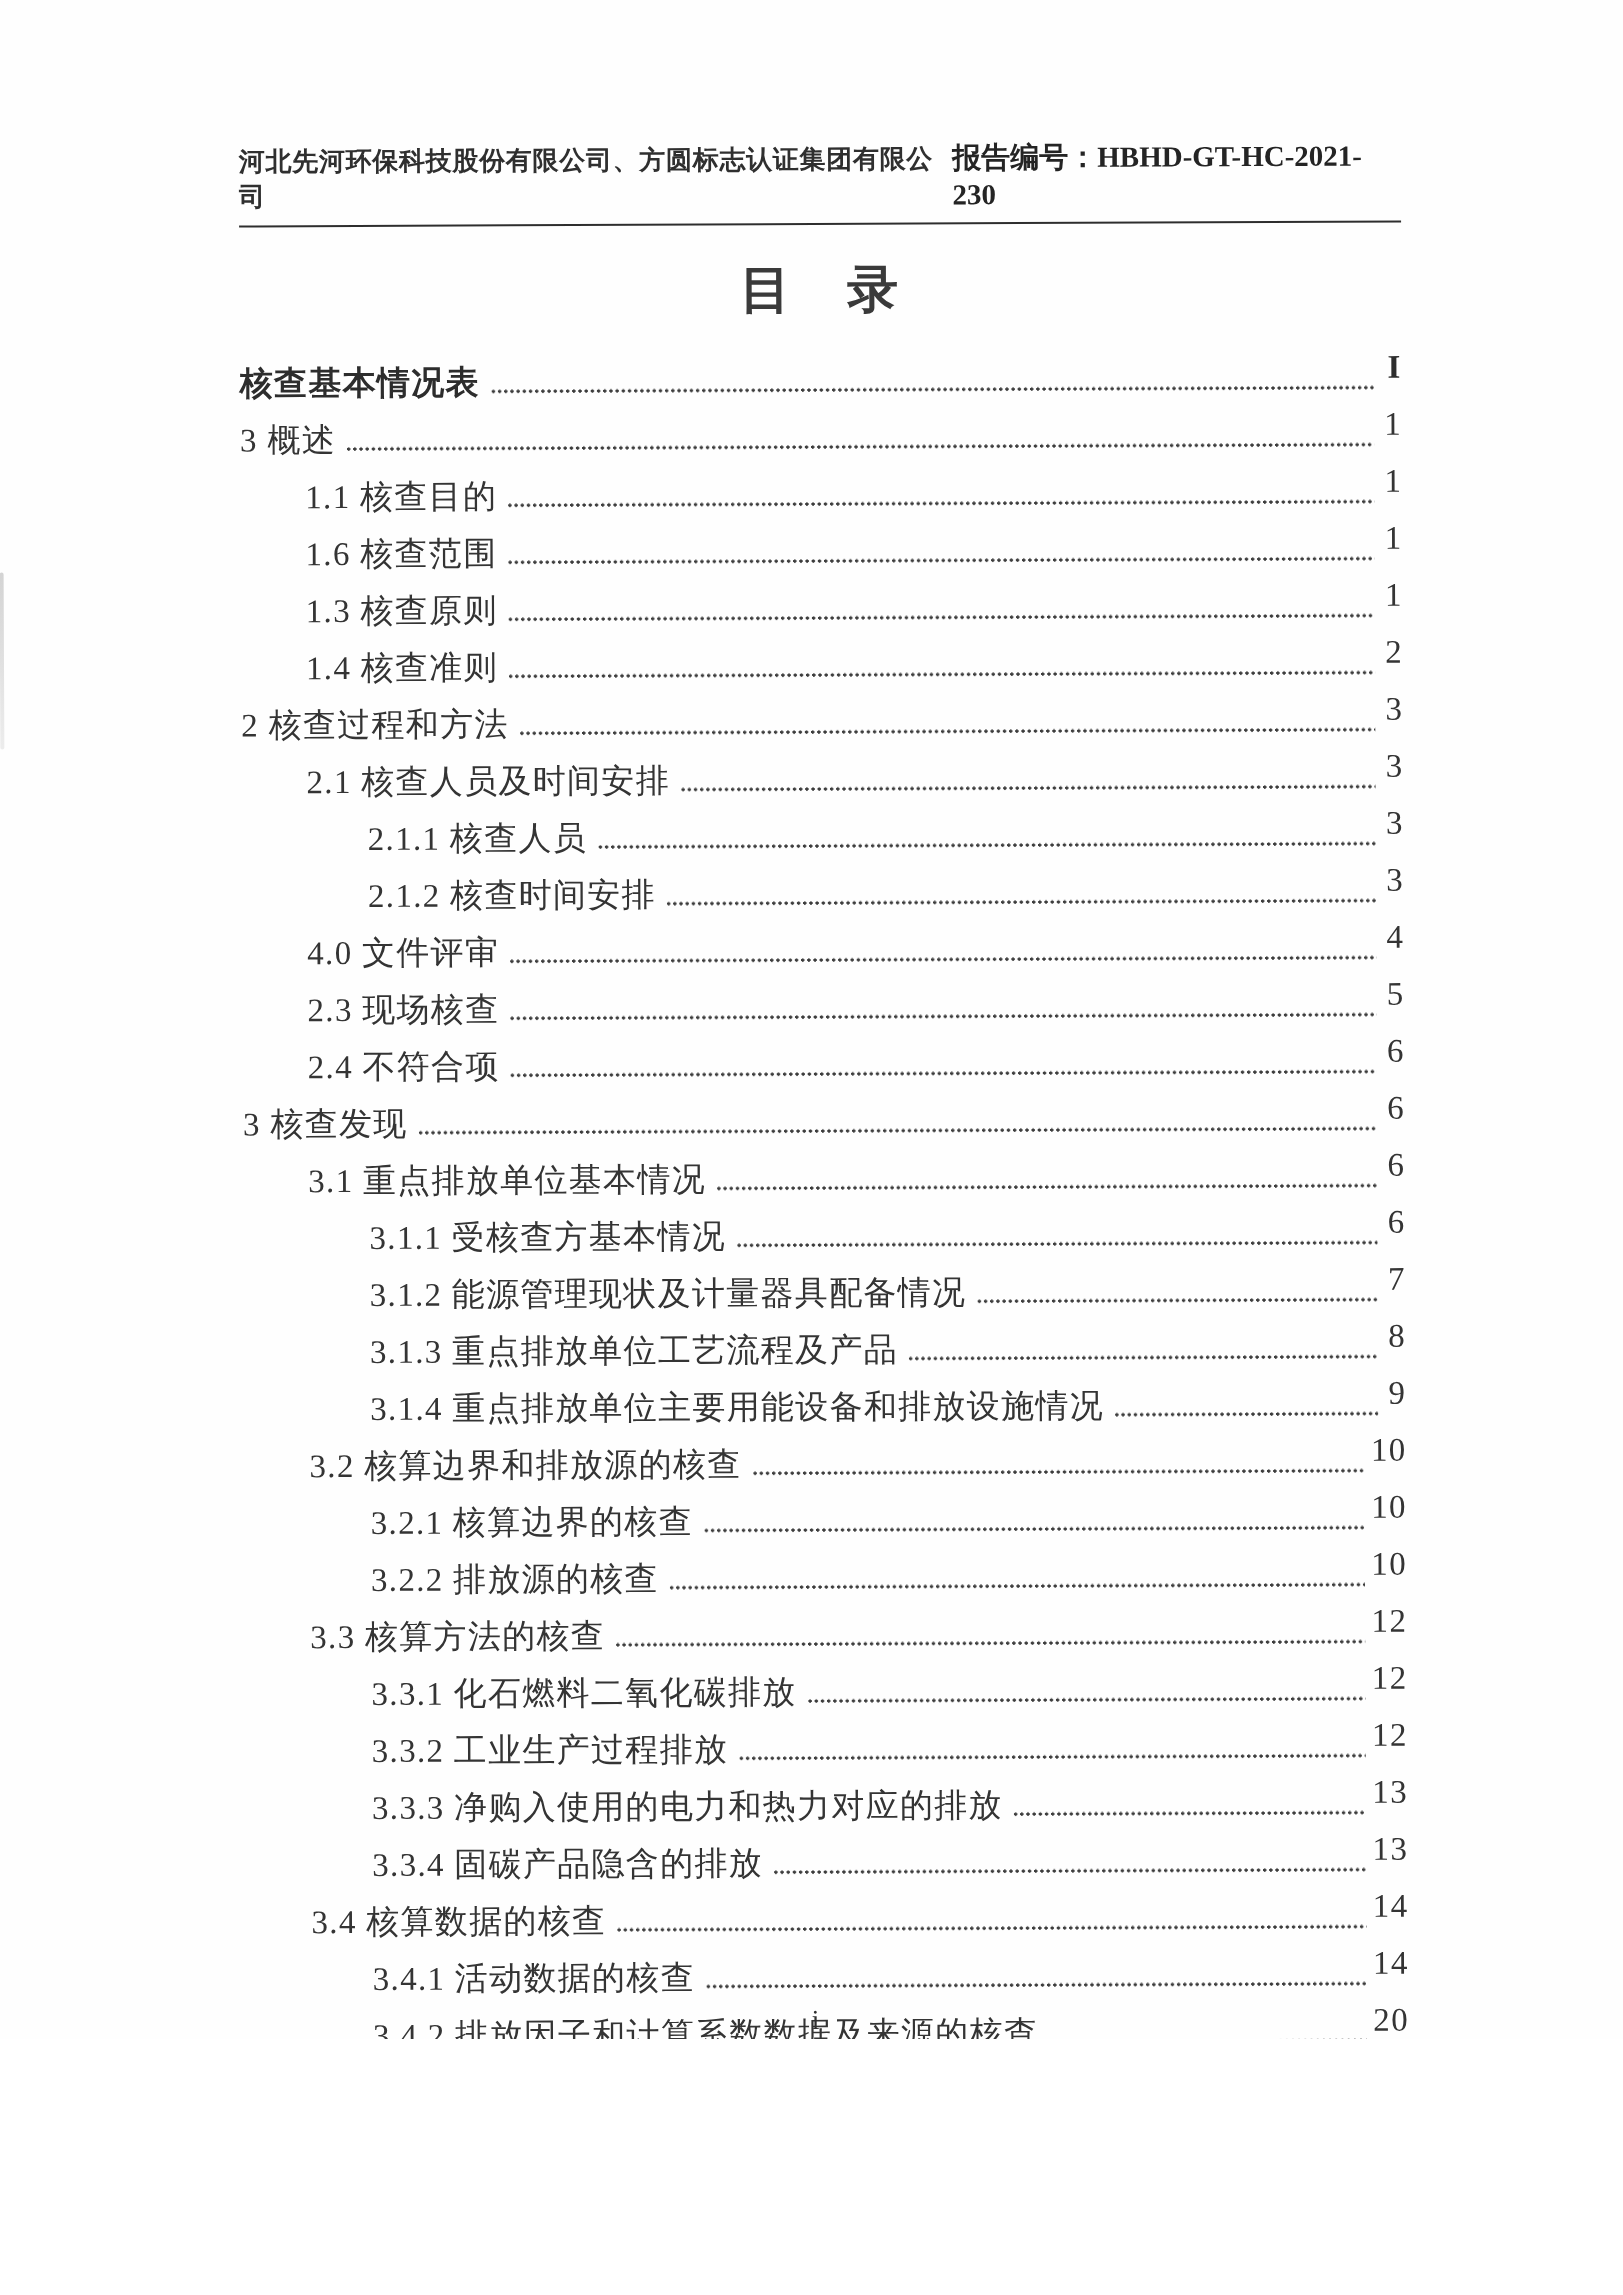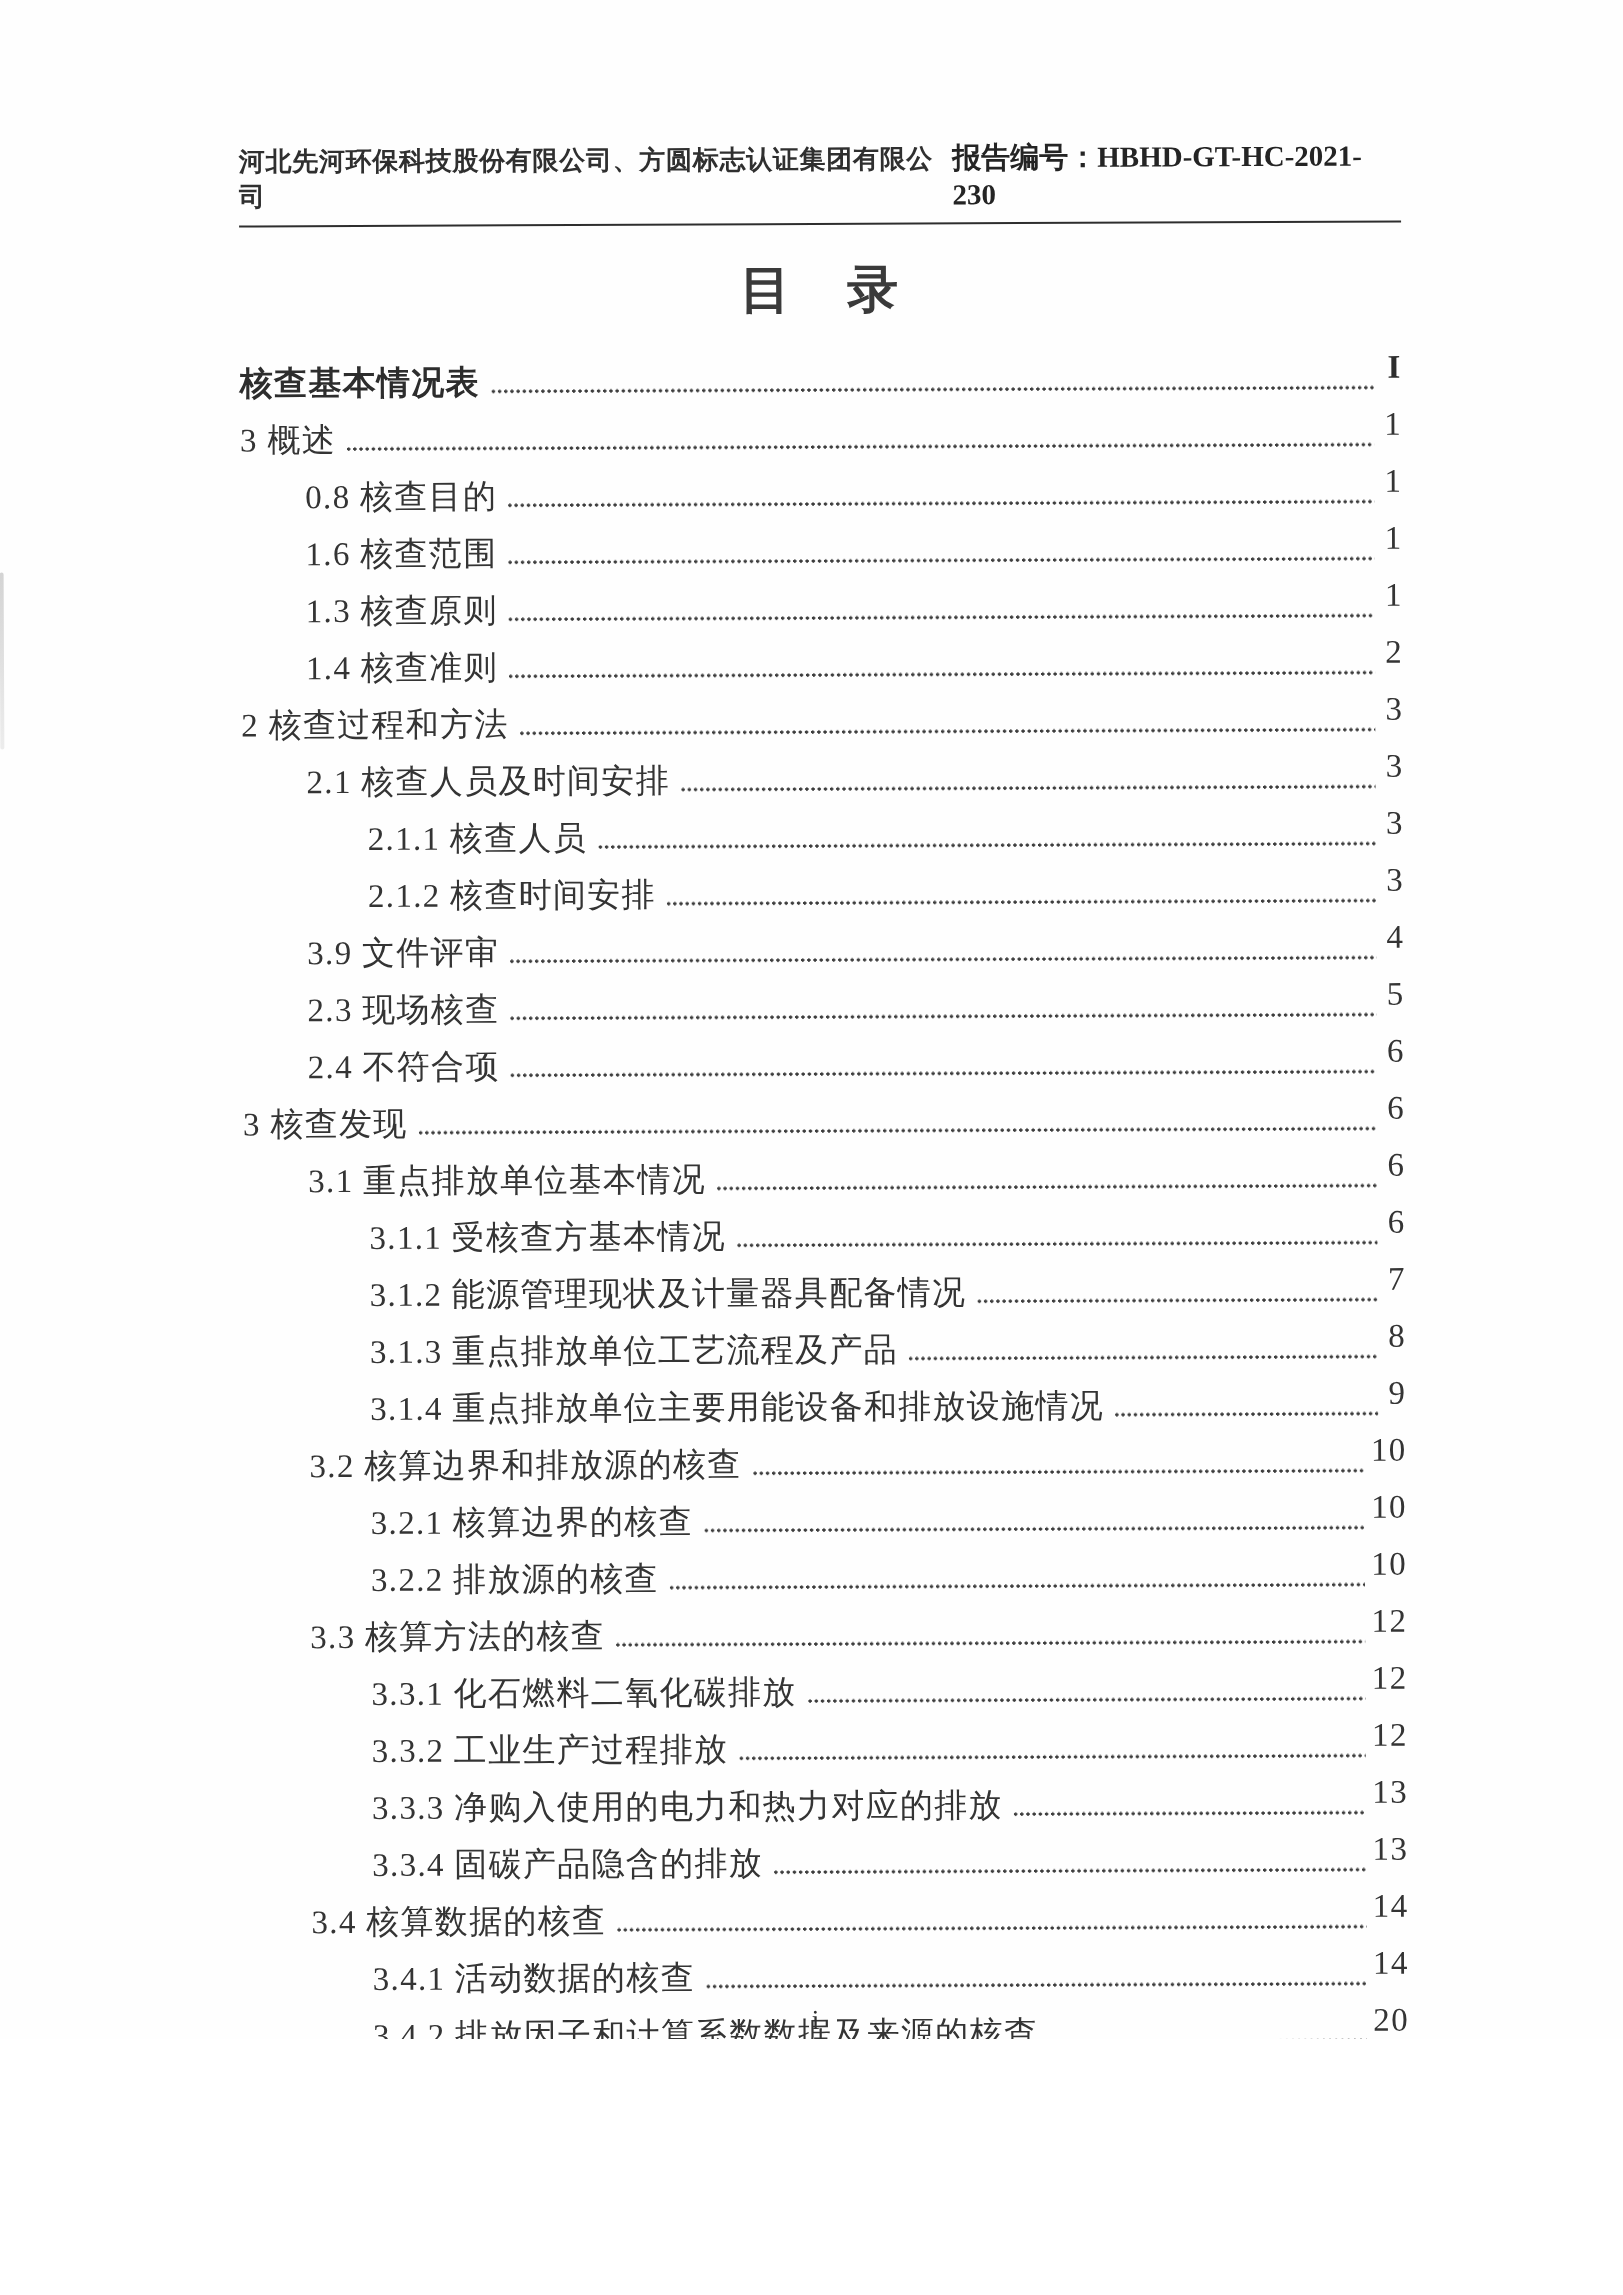--- a/index.html
+++ b/index.html
@@ -126,21 +126,21 @@
     <span class="pg">I</span>
   </div>
 
   <div class="row lvl0">
     <span class="lbl">3 概述</span>
     <span class="dots"></span>
     <span class="pg">1</span>
   </div>
 
   <div class="row lvl1">
-    <span class="lbl">0.8 核查目的</span>
+    <span class="lbl">1.1 核查目的</span>
     <span class="dots"></span>
     <span class="pg">1</span>
   </div>
 
   <div class="row lvl1">
     <span class="lbl">1.6 核查范围</span>
     <span class="dots"></span>
     <span class="pg">1</span>
   </div>
 
@@ -174,21 +174,21 @@
     <span class="pg">3</span>
   </div>
 
   <div class="row lvl2">
     <span class="lbl">2.1.2 核查时间安排</span>
     <span class="dots"></span>
     <span class="pg">3</span>
   </div>
 
   <div class="row lvl1">
-    <span class="lbl">3.9 文件评审</span>
+    <span class="lbl">4.0 文件评审</span>
     <span class="dots"></span>
     <span class="pg">4</span>
   </div>
 
   <div class="row lvl1">
     <span class="lbl">2.3 现场核查</span>
     <span class="dots"></span>
     <span class="pg">5</span>
   </div>
 

